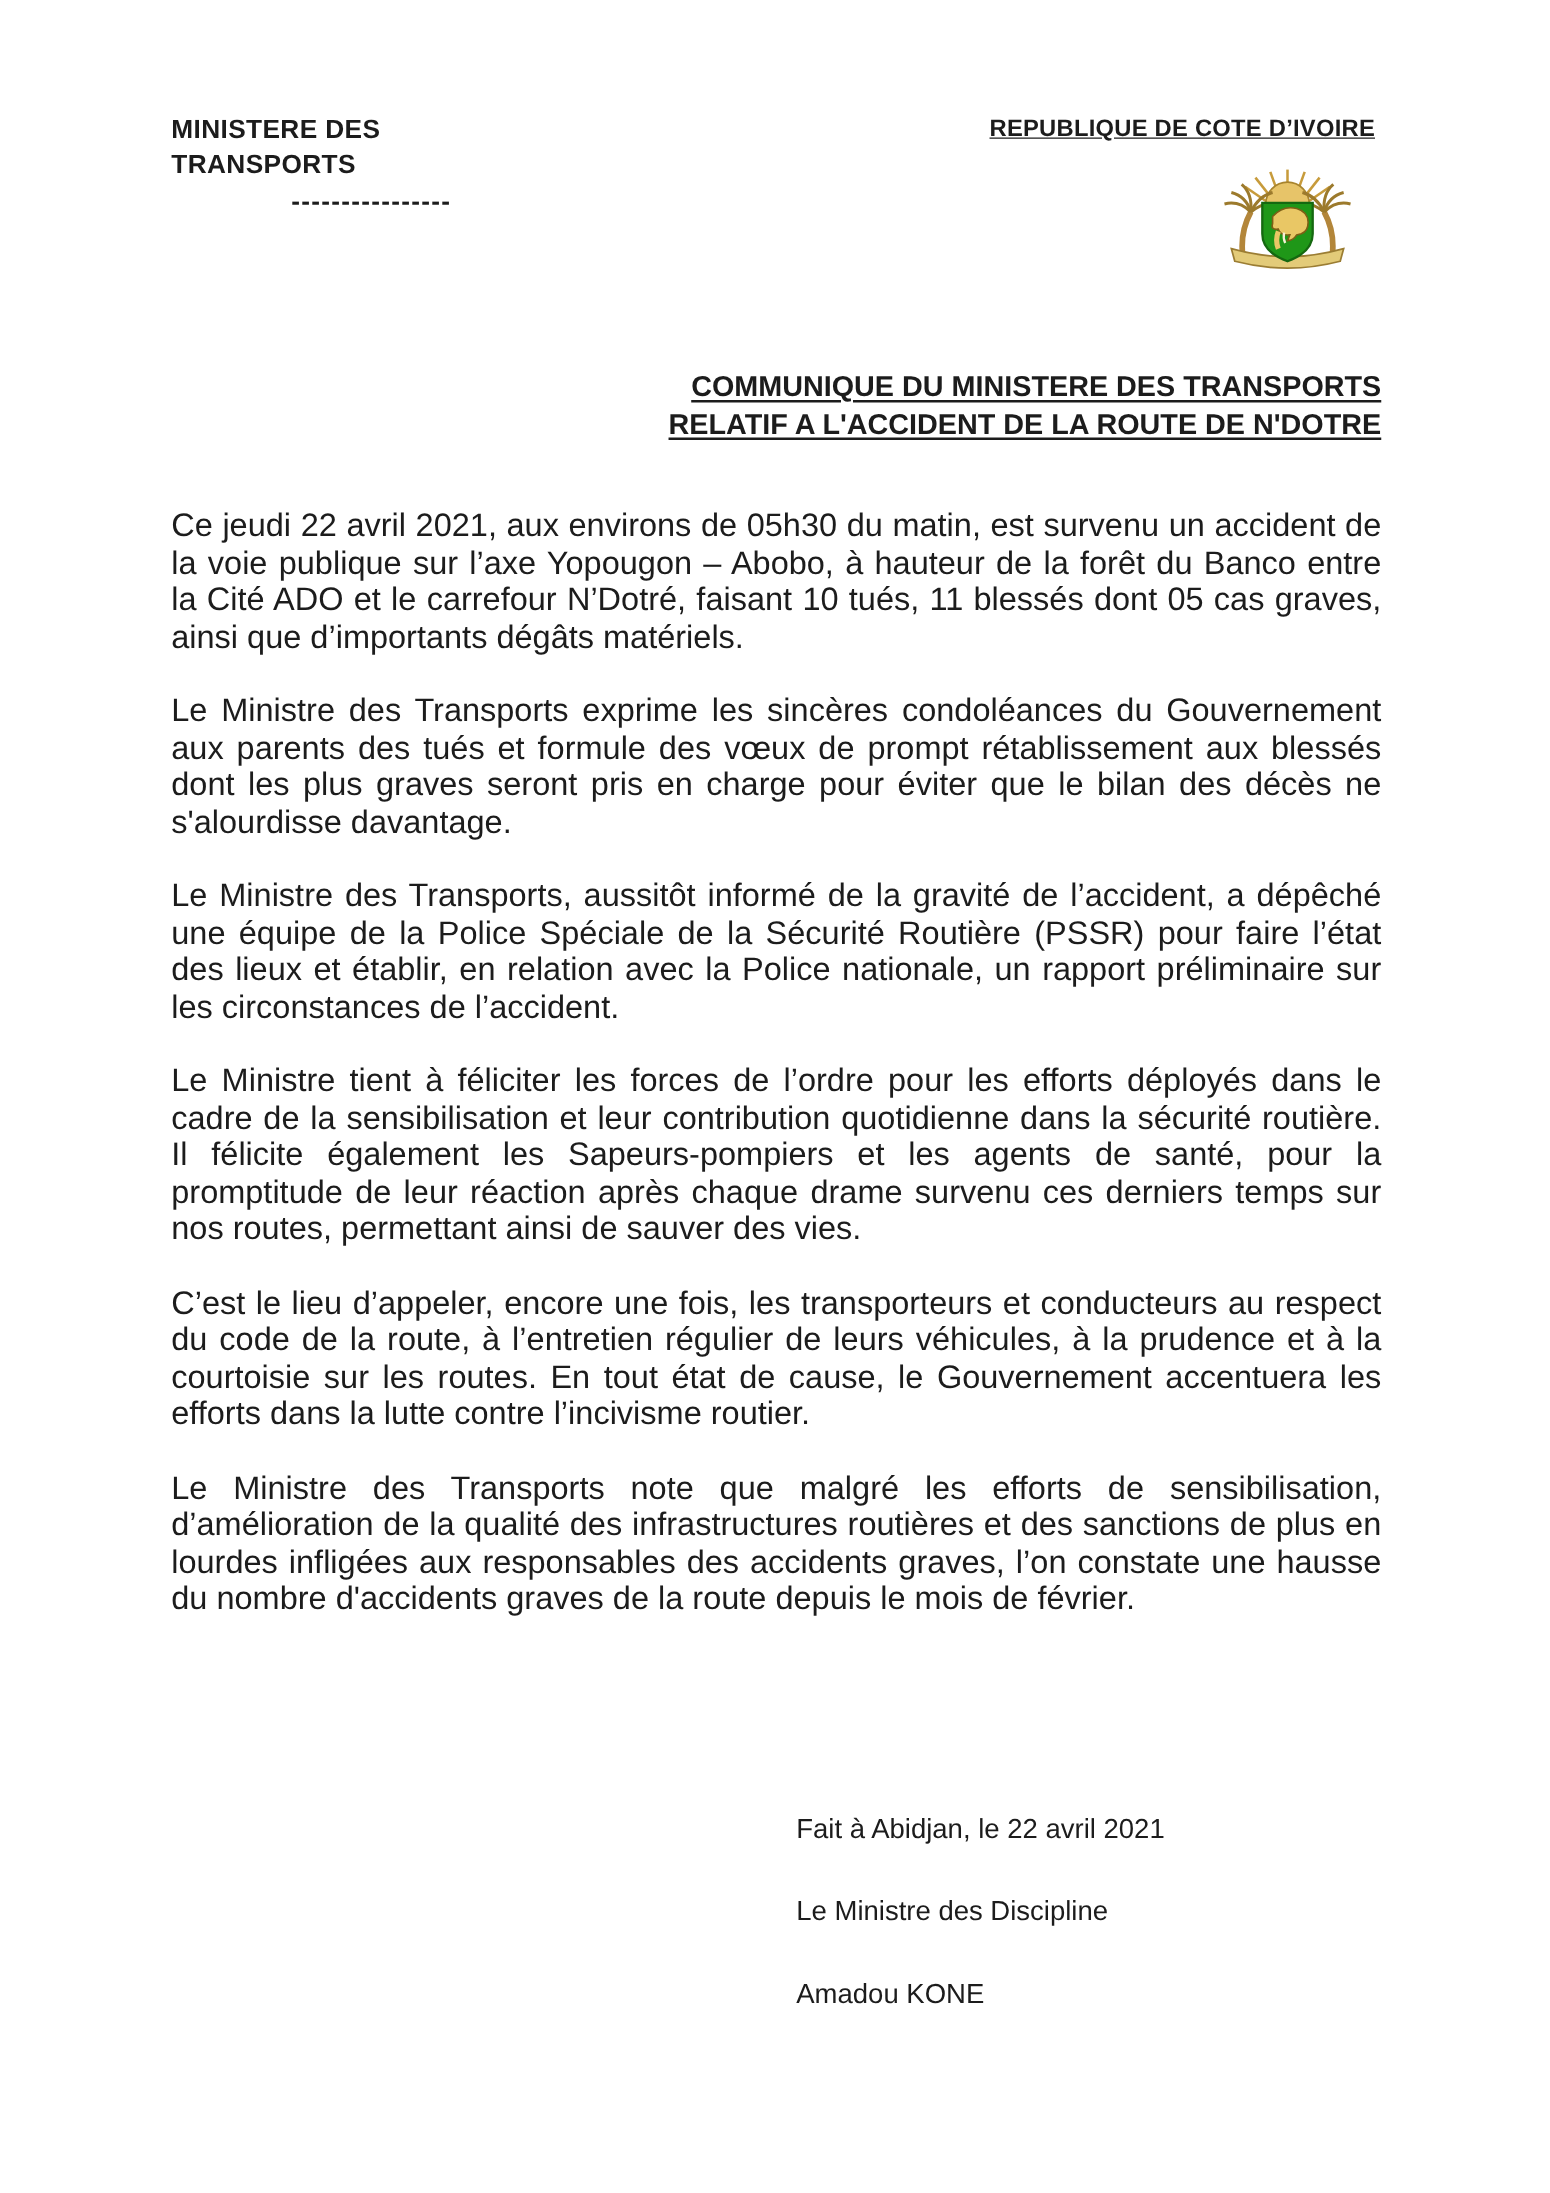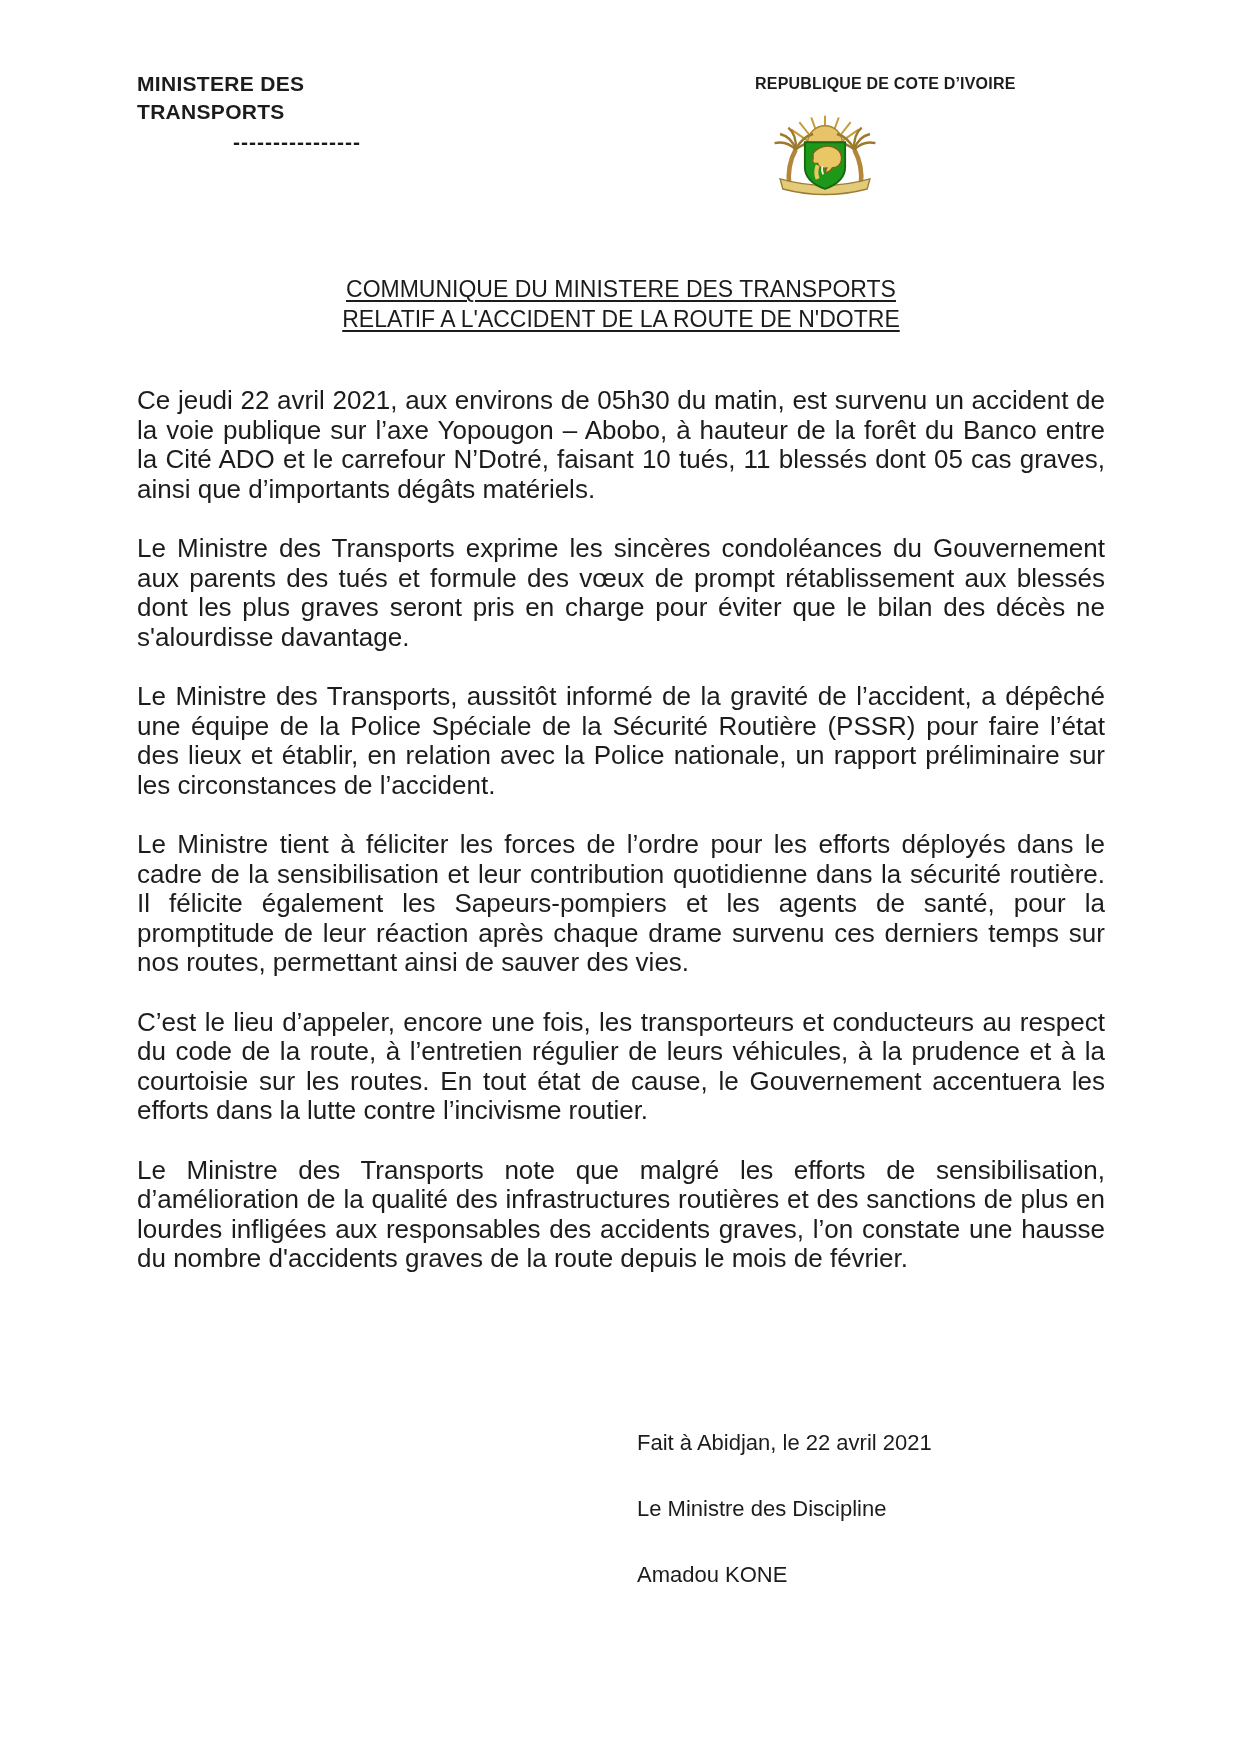--- a/index.html
+++ b/index.html
@@ -5,21 +5,21 @@
   html, body { margin: 0; padding: 0; }
   body {
     width: 1240px;
     height: 1754px;
     background: #ffffff;
     font-family: "Liberation Sans", sans-serif;
     color: #1c1c1c;
     position: relative;
     overflow: hidden;
   }
-  .page { position: absolute; inset: 0; }
+  .page { position: absolute; inset: 0; margin-top: 20px; }
 
   
   .hdr-left {
     position: absolute;
     left: 137px;
     top: 70px;
     width: 320px;
     font-weight: bold;
     font-size: 21px;
     line-height: 28px;
@@ -29,37 +29,38 @@
     text-align: center;
     font-size: 21px;
     letter-spacing: 1px;
     margin-top: 2px;
   }
   .hdr-right {
     position: absolute;
     left: 755px;
     top: 70px;
     width: 345px;
-    text-align: left;
+    text-align: right;
     font-weight: bold;
-    font-size: 16px;
+    font-size: 19px;
     line-height: 28px;
     letter-spacing: 0.2px;
+    text-decoration: underline;
   }
   .emblem { margin-top: 14px; }
   .emblem svg { display: inline-block; }
 
   
   .doc-title {
     position: absolute;
     left: 137px;
     top: 274px;
     width: 968px;
-    text-align: center;
-    font-weight: normal;
+    text-align: right;
+    font-weight: bold;
     font-size: 23px;
     line-height: 30px;
   }
   .doc-title .u {
     text-decoration: underline;
     text-decoration-thickness: 2px;
     text-underline-offset: 3px;
   }
 
   

